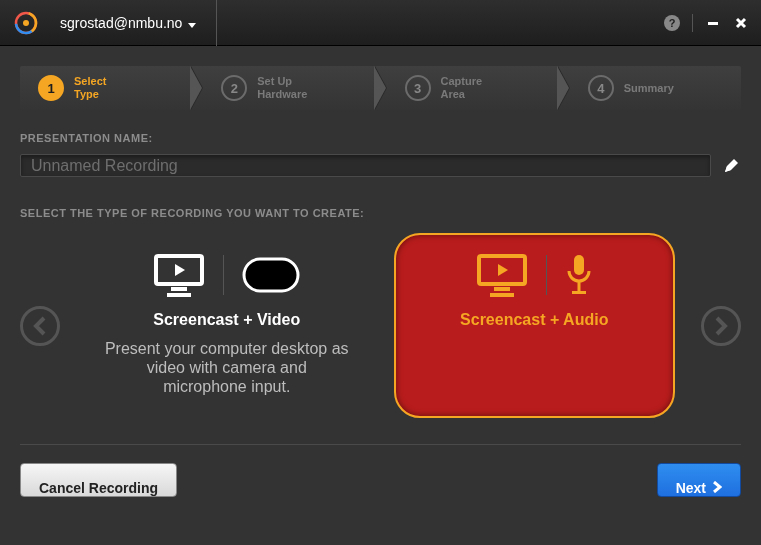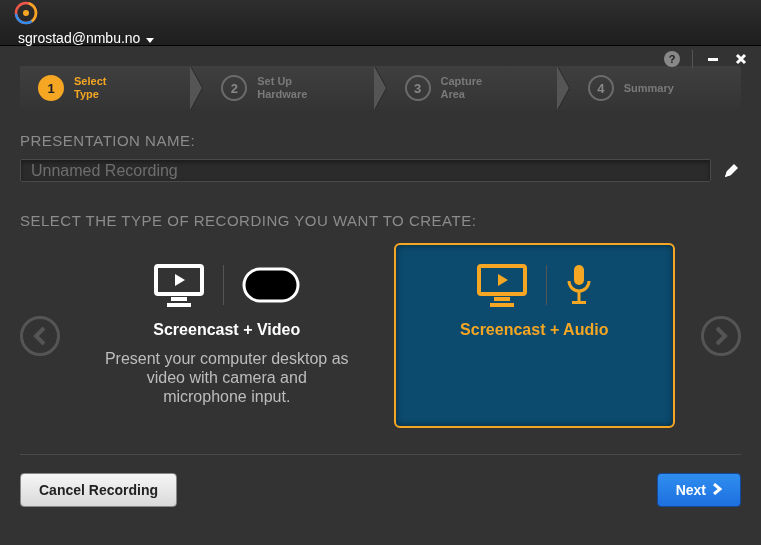--- a/index.html
+++ b/index.html
@@ -10,24 +10,23 @@
     font-family: Arial, Helvetica, sans-serif;
     color: #ccc;
     overflow: hidden;
   }
 
   
   .topbar {
     height: 46px;
     background: linear-gradient(to bottom, #2e2e2e, #1e1e1e);
     display: flex;
-    align-items: flex-start;
+    align-items: center;
     padding: 0 12px;
     border-bottom: 1px solid #000;
-    flex-direction: column;
   }
   .logo-slot { width: 28px; height: 28px; margin-right: 14px; display:flex; align-items:center; justify-content:center;}
   .user-dropdown {
     color: #fff;
     font-size: 14px;
     display: flex;
     align-items: center;
     cursor: pointer;
     padding: 4px 6px;
   }
@@ -116,24 +115,24 @@
     content:"";
     position:absolute;
     left:-13px; top:-22px;
     border-top: 22px solid transparent;
     border-bottom: 22px solid transparent;
     border-left: 12px solid #555;
   }
 
   
   .section-label {
-    font-size: 15px;
+    font-size: 11px;
     letter-spacing: 0.5px;
     color: #8c8c8c;
-    font-weight: normal;
+    font-weight: bold;
     margin-bottom: 10px;
   }
 
   
   .name-row { display:flex; align-items:center; gap:10px; margin-bottom: 30px;}
   .name-input {
     flex: 1;
     height: 23px;
     background: #2b2b2b;
     border: 1px solid #4a4a4a;
@@ -169,22 +168,23 @@
     flex: 1;
     border: 2px solid transparent;
     border-radius: 6px;
     padding: 18px 16px 20px 16px;
     text-align: center;
     cursor: pointer;
     background: transparent;
   }
   .option-card.selected {
     border-color: #f5a623;
-    background: #0c4a6e;
+    background: #b91c1c;
     box-shadow: 0 0 6px rgba(0,0,0,0.5) inset;
+    border-radius: 26px;
   }
   .option-icons {
     display:flex; align-items:center; justify-content:center; gap: 18px;
     margin-bottom: 14px;
   }
   .option-icons .ico { display:flex; align-items:center; justify-content:center; }
   .option-divider { width:1px; height:40px; background:#555; }
   .option-title {
     font-size: 16px; font-weight:bold; color:#fff; margin-bottom: 10px;
   }
@@ -198,21 +198,21 @@
   .footer {
     display:flex; justify-content: space-between; align-items:center;
   }
   .btn {
     height: 34px;
     padding: 0 18px;
     border-radius: 4px;
     font-size: 14px;
     font-weight: bold;
     cursor: pointer;
-    display:flex; align-items:center; gap:6px;
+    display:flex; align-items:flex-end; gap:6px;
   }
   .btn-cancel {
     background: linear-gradient(to bottom,#f6f6f6,#d9d9d9);
     border: 1px solid #888;
     color: #222;
   }
   .btn-next {
     background: linear-gradient(to bottom,#2f8ef0,#1f6fe0);
     border: 1px solid #114a9e;
     color: #fff;

